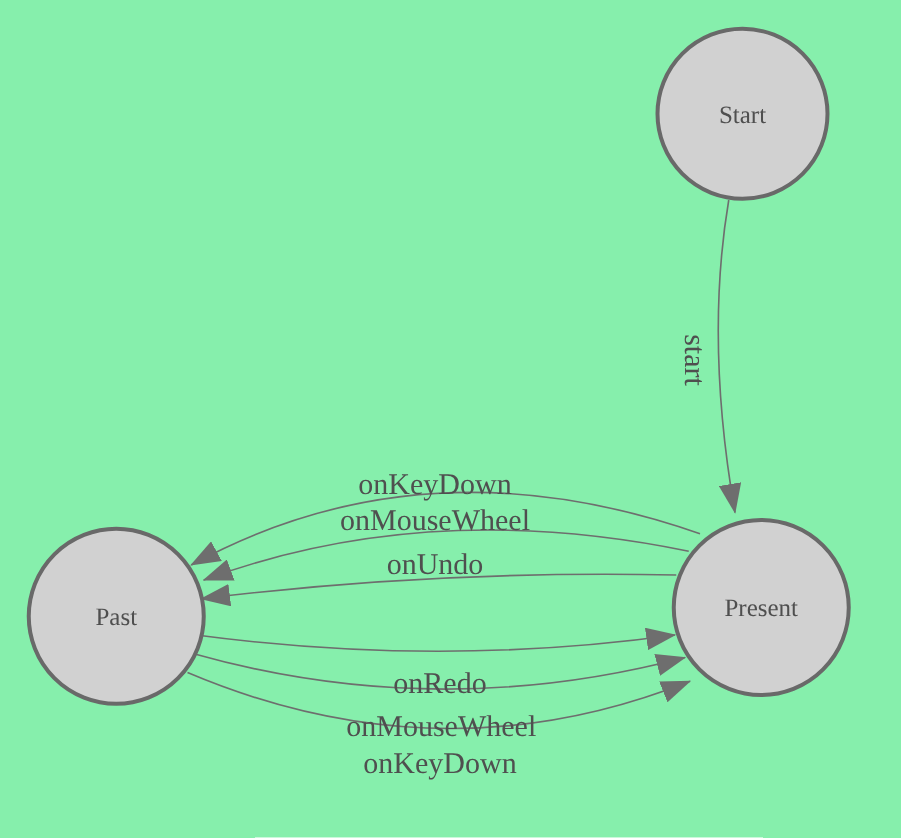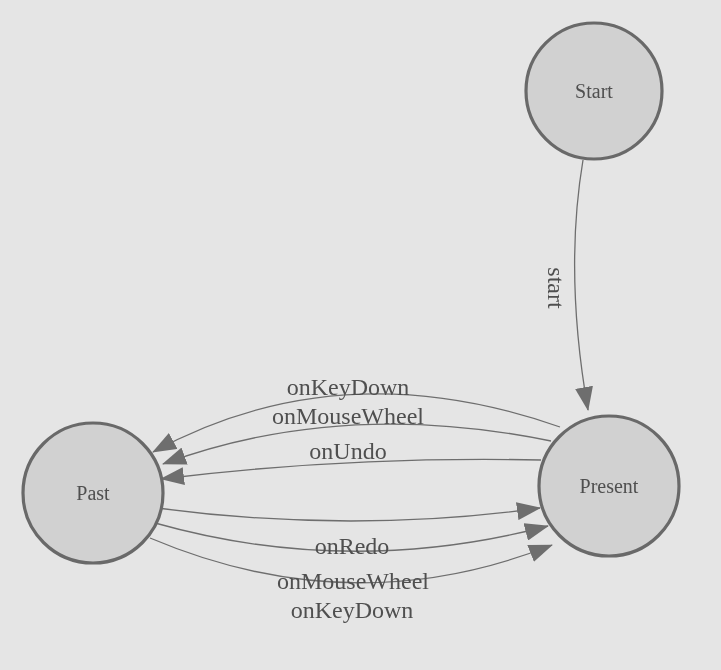--- a/index.html
+++ b/index.html
@@ -4,21 +4,21 @@
 <style>
   html, body {
     margin: 0;
     padding: 0;
     background: #ffffff;
   }
   .canvas-wrap {
     position: relative;
     width: 721px;
     height: 670px;
-    background: #e5e5e5;
+    background: #86efac;
     overflow: hidden;
     font-family: "Liberation Serif", "DejaVu Serif", serif;
   }
   svg text {
     font-family: "Liberation Serif", "DejaVu Serif", serif;
     fill: #4f4f4f;
   }
   svg .node-circle {
     fill: #d1d1d1;
     stroke: #696969;

